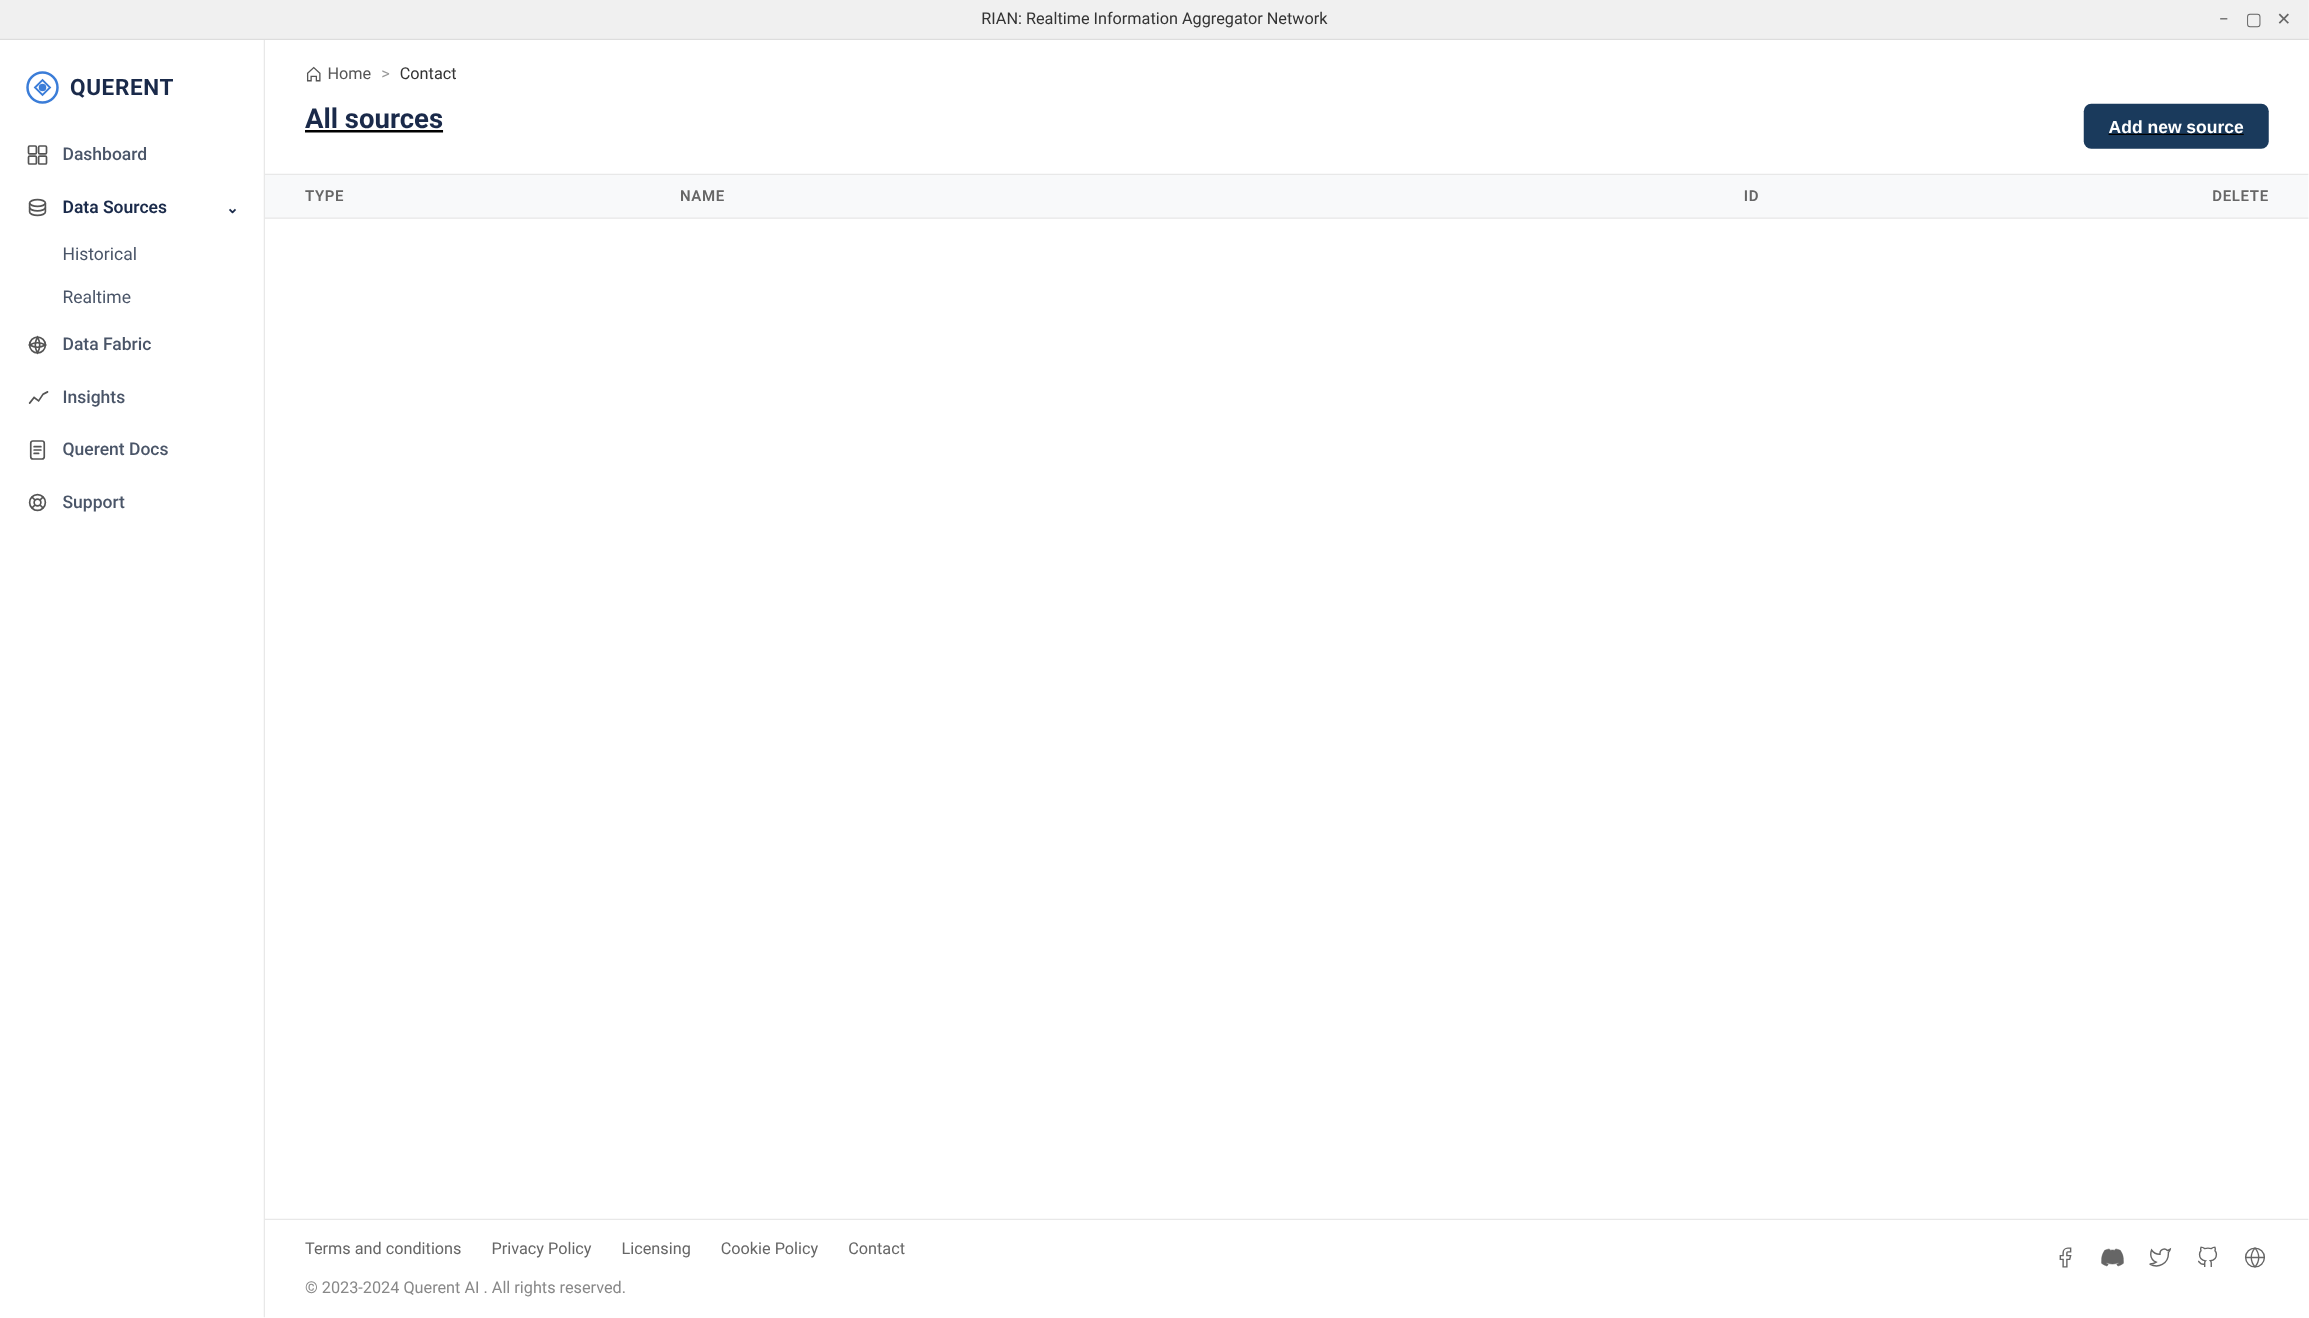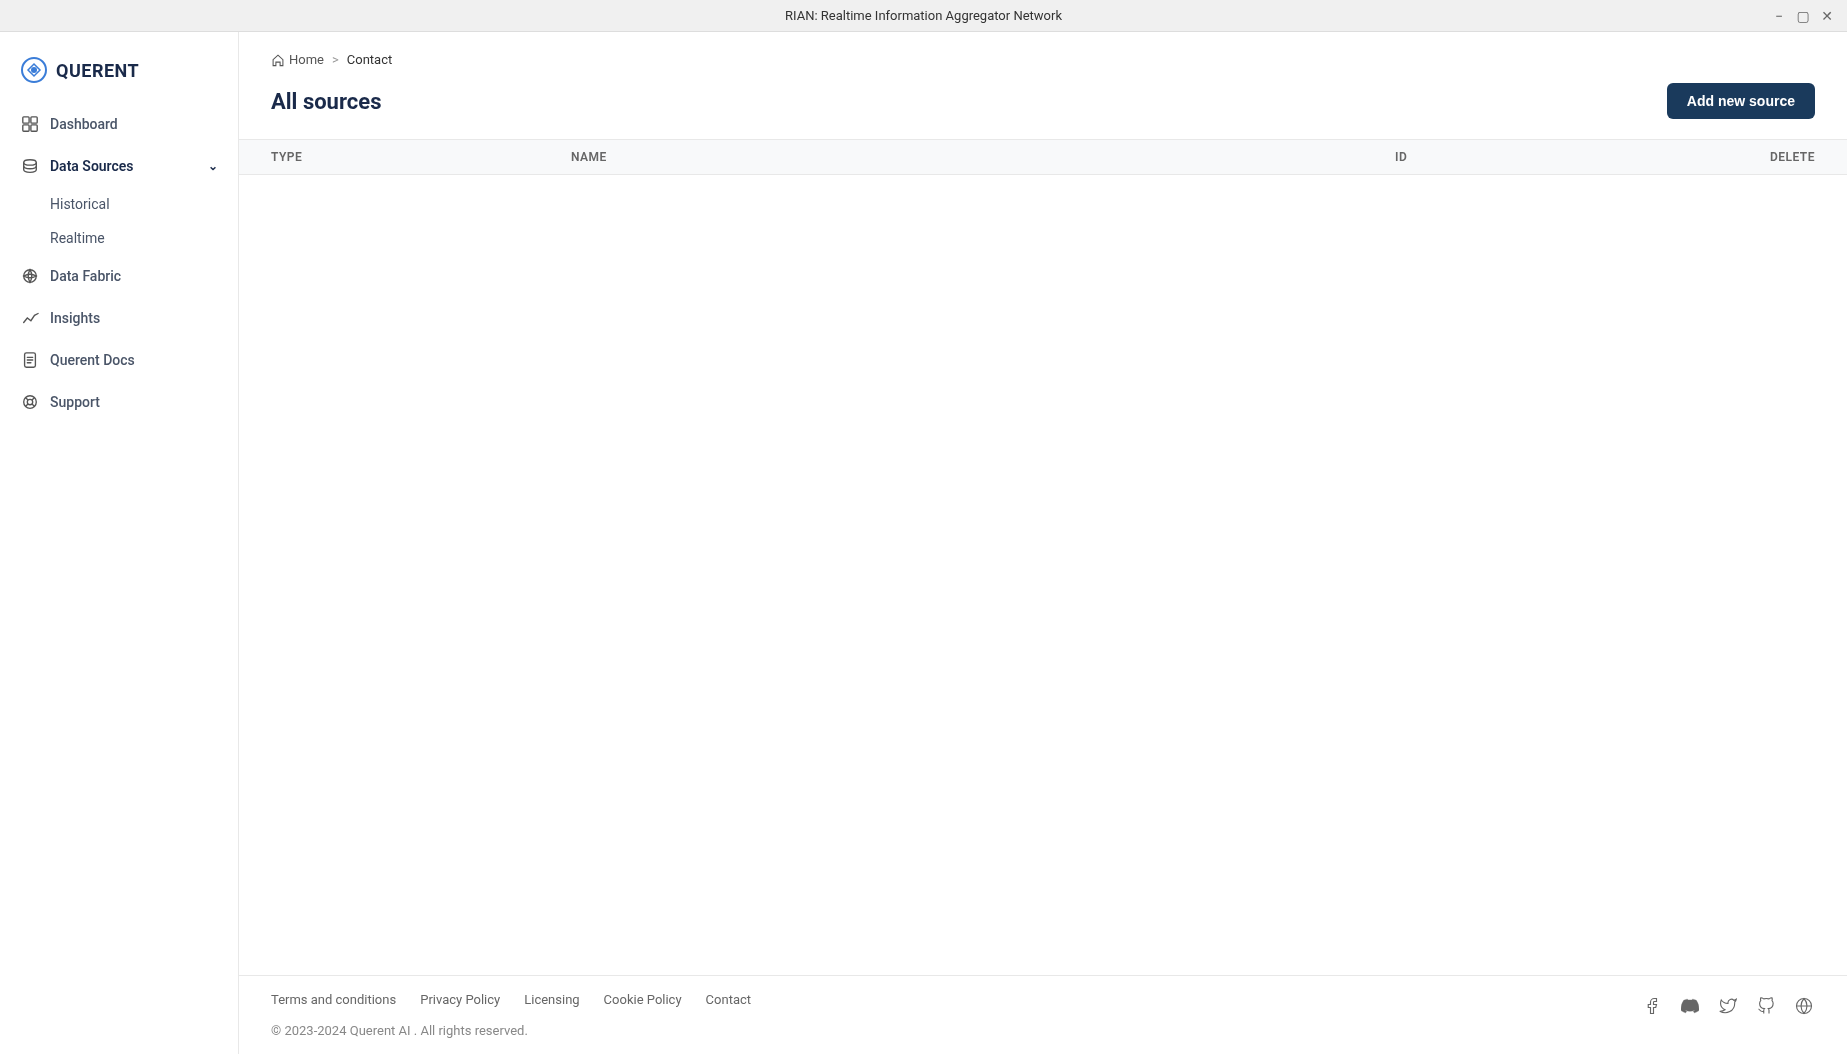--- a/index.html
+++ b/index.html
@@ -33,21 +33,21 @@
 
     
     .app-layout {
       display: flex;
       flex: 1;
       overflow: hidden;
     }
 
     
     .sidebar {
-      width: 239px;
+      width: 212px;
       background: #fff;
       border-right: 1px solid #e8e8e8;
       display: flex;
       flex-direction: column;
       padding: 16px 0;
       flex-shrink: 0;
     }
     .sidebar-logo {
       display: flex;
       align-items: center;
@@ -119,33 +119,34 @@
     .breadcrumb {
       display: flex;
       align-items: center;
       gap: 8px;
       padding: 20px 32px 8px;
       font-size: 13px;
       color: #666;
     }
     .breadcrumb-home {
       display: flex;
-      align-items: flex-end;
+      align-items: flex-start;
       gap: 4px;
       color: #555;
       cursor: pointer;
     }
     .breadcrumb-sep { color: #999; }
     .breadcrumb-current { color: #333; }
 
     .page-header {
       display: flex;
-      align-items: center;
+      align-items: flex-start;
       justify-content: space-between;
       padding: 8px 32px 20px;
+      text-decoration: underline;
     }
     .page-title {
       font-size: 22px;
       font-weight: 700;
       color: #1a2a4a;
     }
     .add-btn {
       background: #1a3a5c;
       color: #fff;
       border: none;

